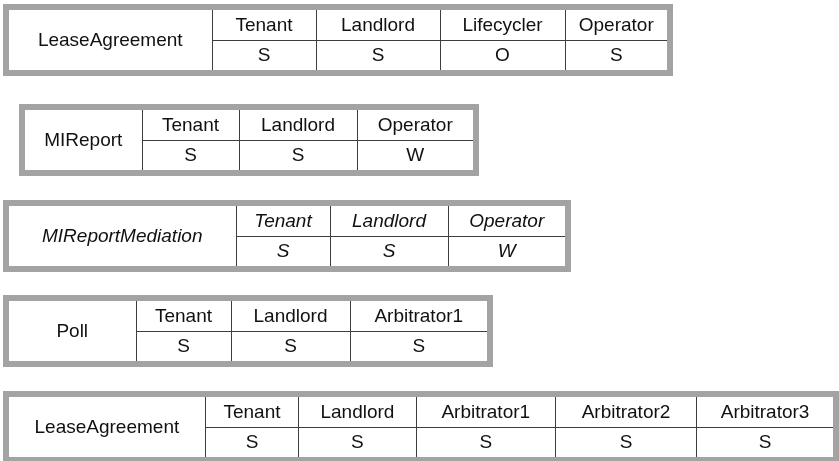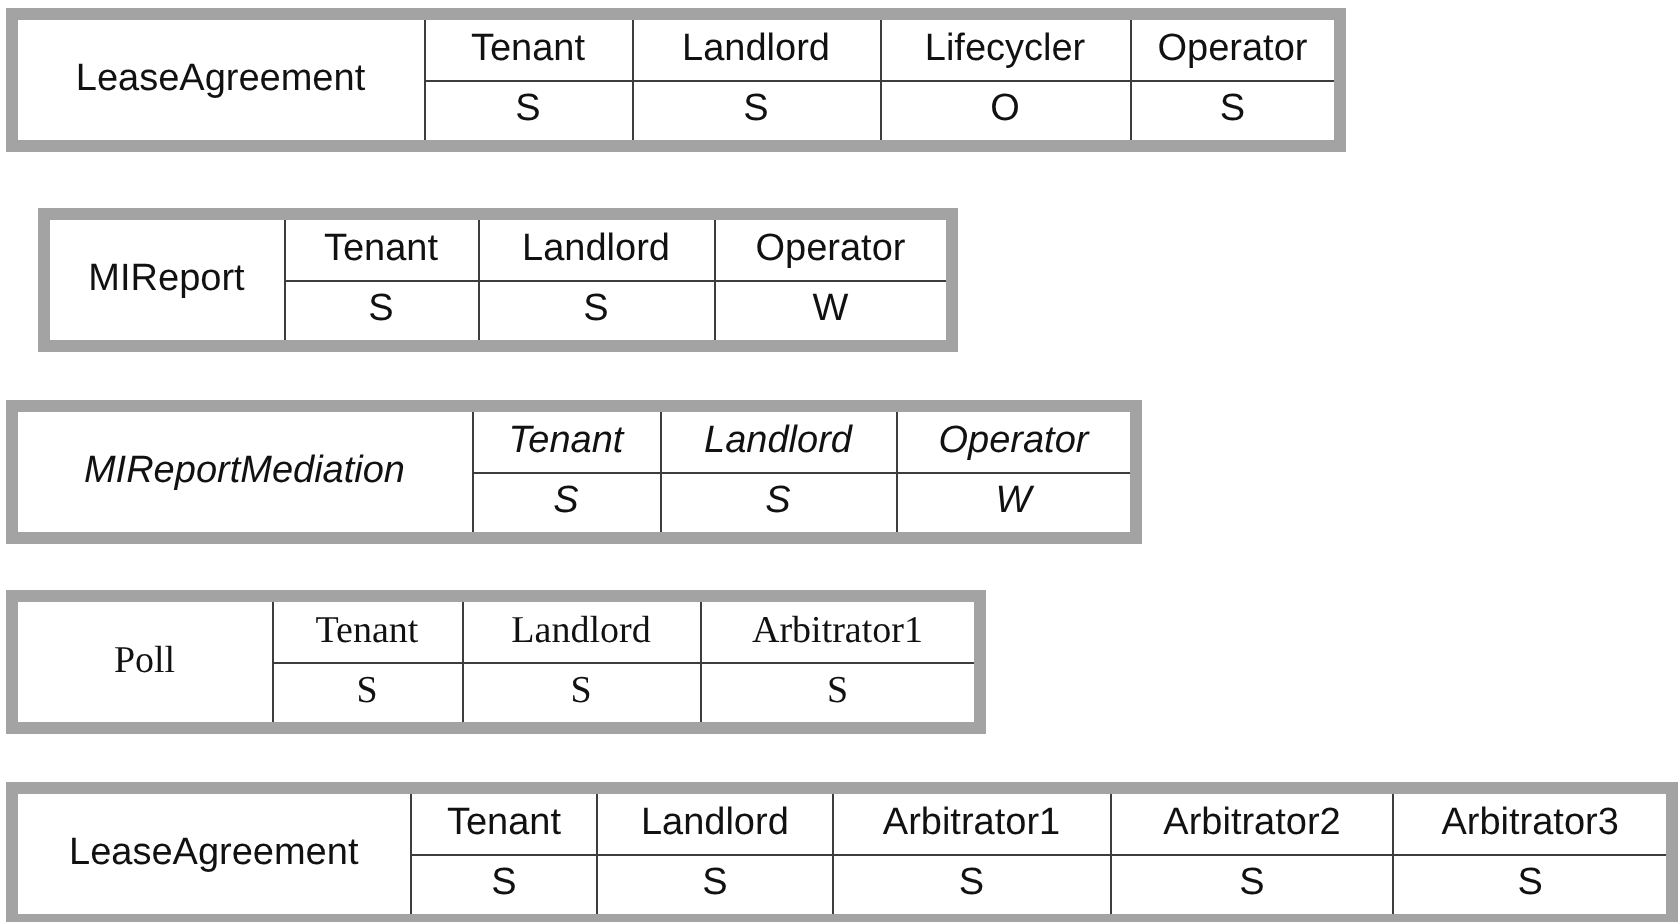--- a/index.html
+++ b/index.html
@@ -104,21 +104,21 @@
       <td>Operator</td>
     </tr>
     <tr>
       <td>S</td>
       <td>S</td>
       <td>W</td>
     </tr>
   </tbody>
     </table>
 
-  <table class="acl-table" style="top:295px; left:3px;font-family:Liberation Serif, serif;">
+  <table class="acl-table" style="top:295px; left:3px;">
     <colgroup>
       <col style="width:130px">
         <col style="width:95px">
       <col style="width:119px">
         <col style="width:140px">
     </colgroup>
     <tbody>
         <tr>
       <td rowspan="2" class="name-cell">Poll</td>
       <td>Tenant</td>

